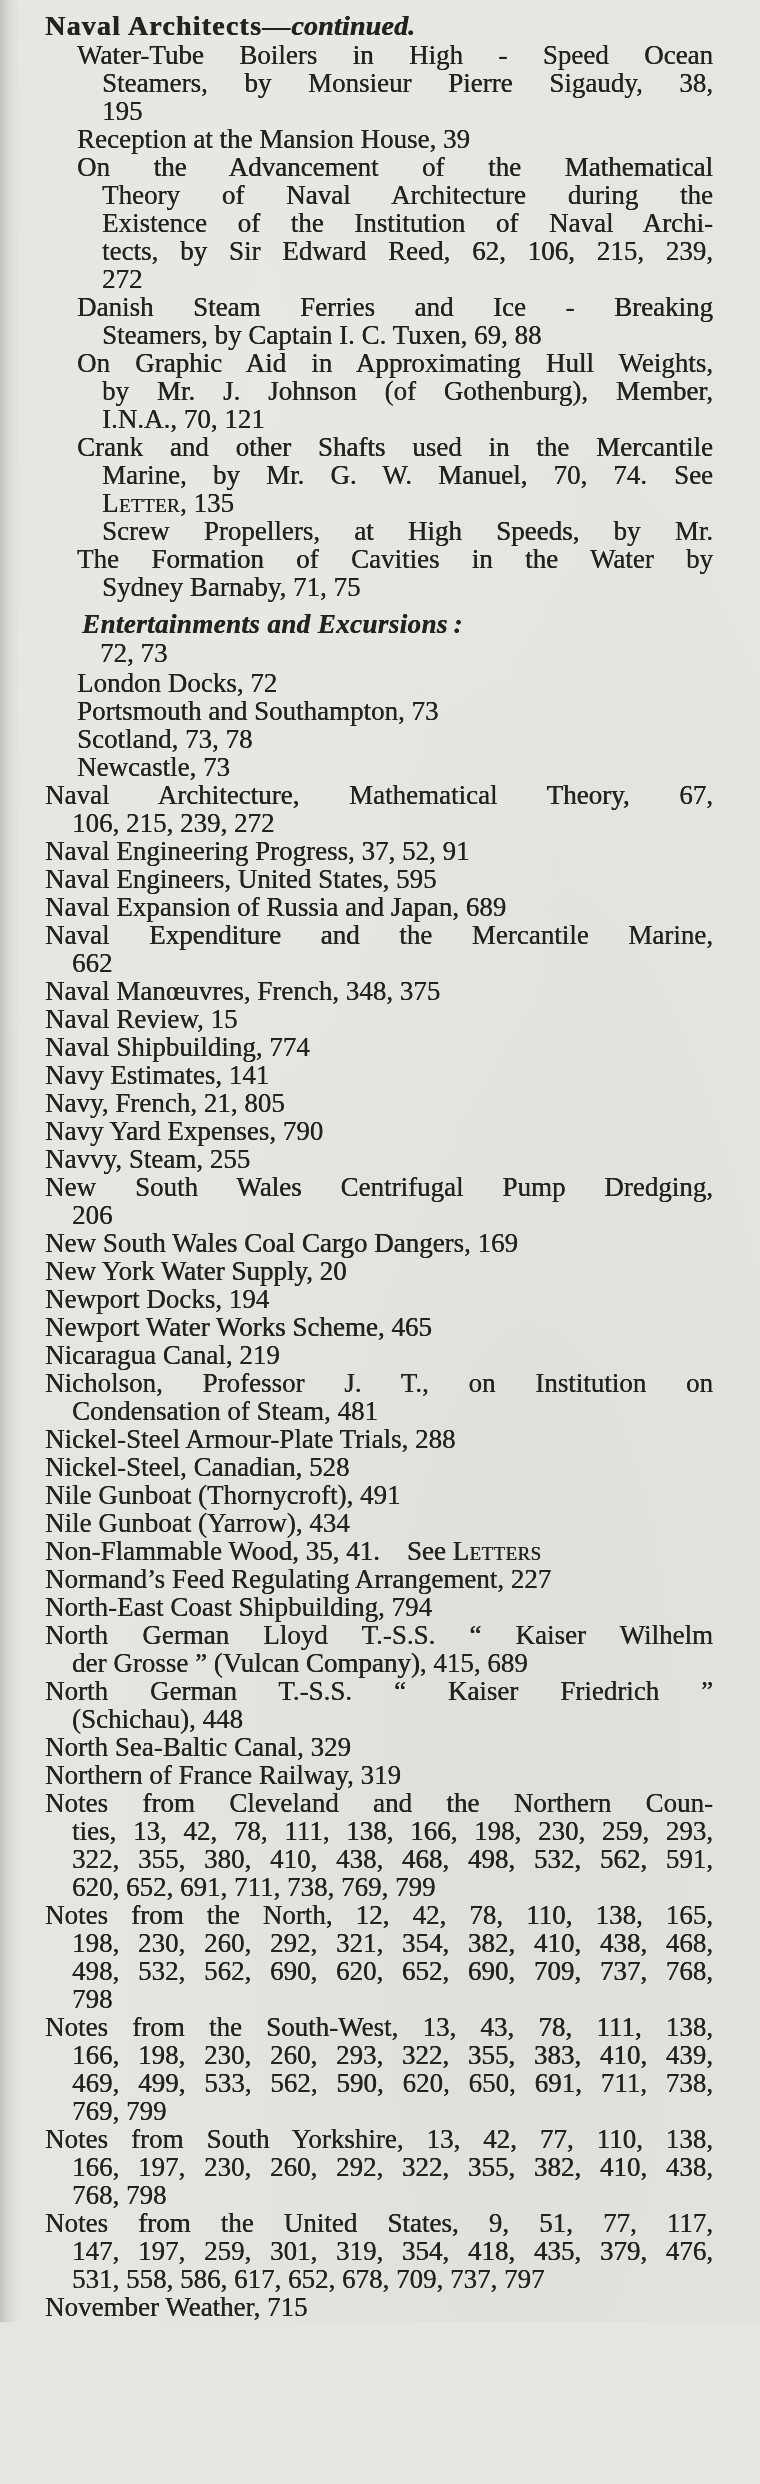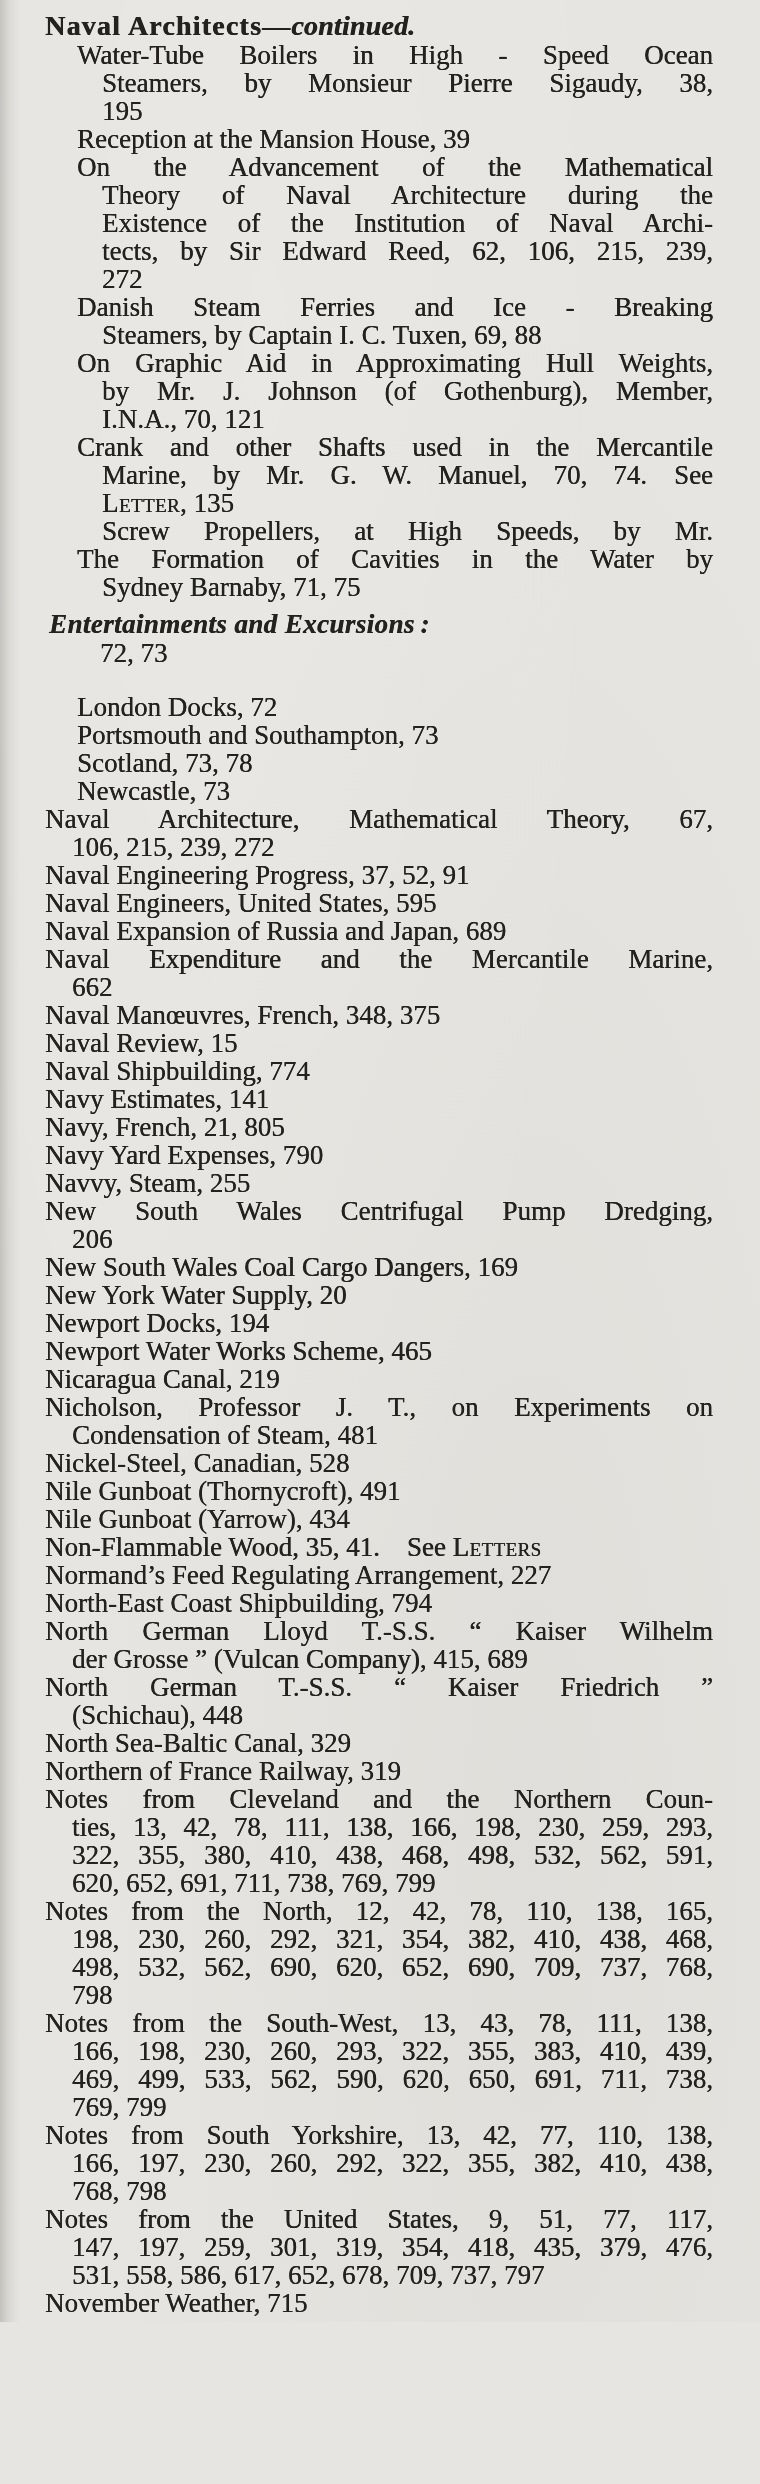--- a/index.html
+++ b/index.html
@@ -46,23 +46,24 @@
   .section-heading .cont-part { font-style: italic; letter-spacing: 0.2px; }
   .ent-heading {
     margin-top: 9px;
     padding-left: 4px;
     font-size: 27px;
     line-height: 29px;
     font-weight: bold;
     font-style: italic;
     letter-spacing: 0.4px;
     text-shadow: 0.35px 0 0 currentColor;
+    margin-left: 33px;
   }
   .ent-pages { padding-left: 55px; }
-  .ent-items { margin-top: 26px; }
+  .ent-items { margin-top: 2px; }
   .sc { font-variant: small-caps; letter-spacing: 0.4px; }
 </style>
 </head>
 <body>
 
 <div class="page">
   <div class="text-block">
 
     <h2 class="section-heading"><span class="main-part">Naval Architects</span><span class="main-part">—</span><span class="cont-part">continued.</span></h2>
 
@@ -173,22 +174,25 @@
         <div class="entry main">
           <div class="line first">Newport Docks, 194</div>
         </div>
         <div class="entry main">
           <div class="line first">Newport Water Works Scheme, 465</div>
         </div>
         <div class="entry main">
           <div class="line first">Nicaragua Canal, 219</div>
         </div>
         <div class="entry main">
-          <div class="line first j">Nicholson, Professor J. T., on Experiments on</div>
+          <div class="line first j">Nicholson, Professor J. T., on Institution on</div>
           <div class="line rest">Condensation of Steam, 481</div>
+        </div>
+        <div class="entry main">
+          <div class="line first">Nickel-Steel Armour-Plate Trials, 288</div>
         </div>
         <div class="entry main">
           <div class="line first">Nickel-Steel, Canadian, 528</div>
         </div>
         <div class="entry main">
           <div class="line first">Nile Gunboat (Thornycroft), 491</div>
         </div>
         <div class="entry main">
           <div class="line first">Nile Gunboat (Yarrow), 434</div>
         </div>

